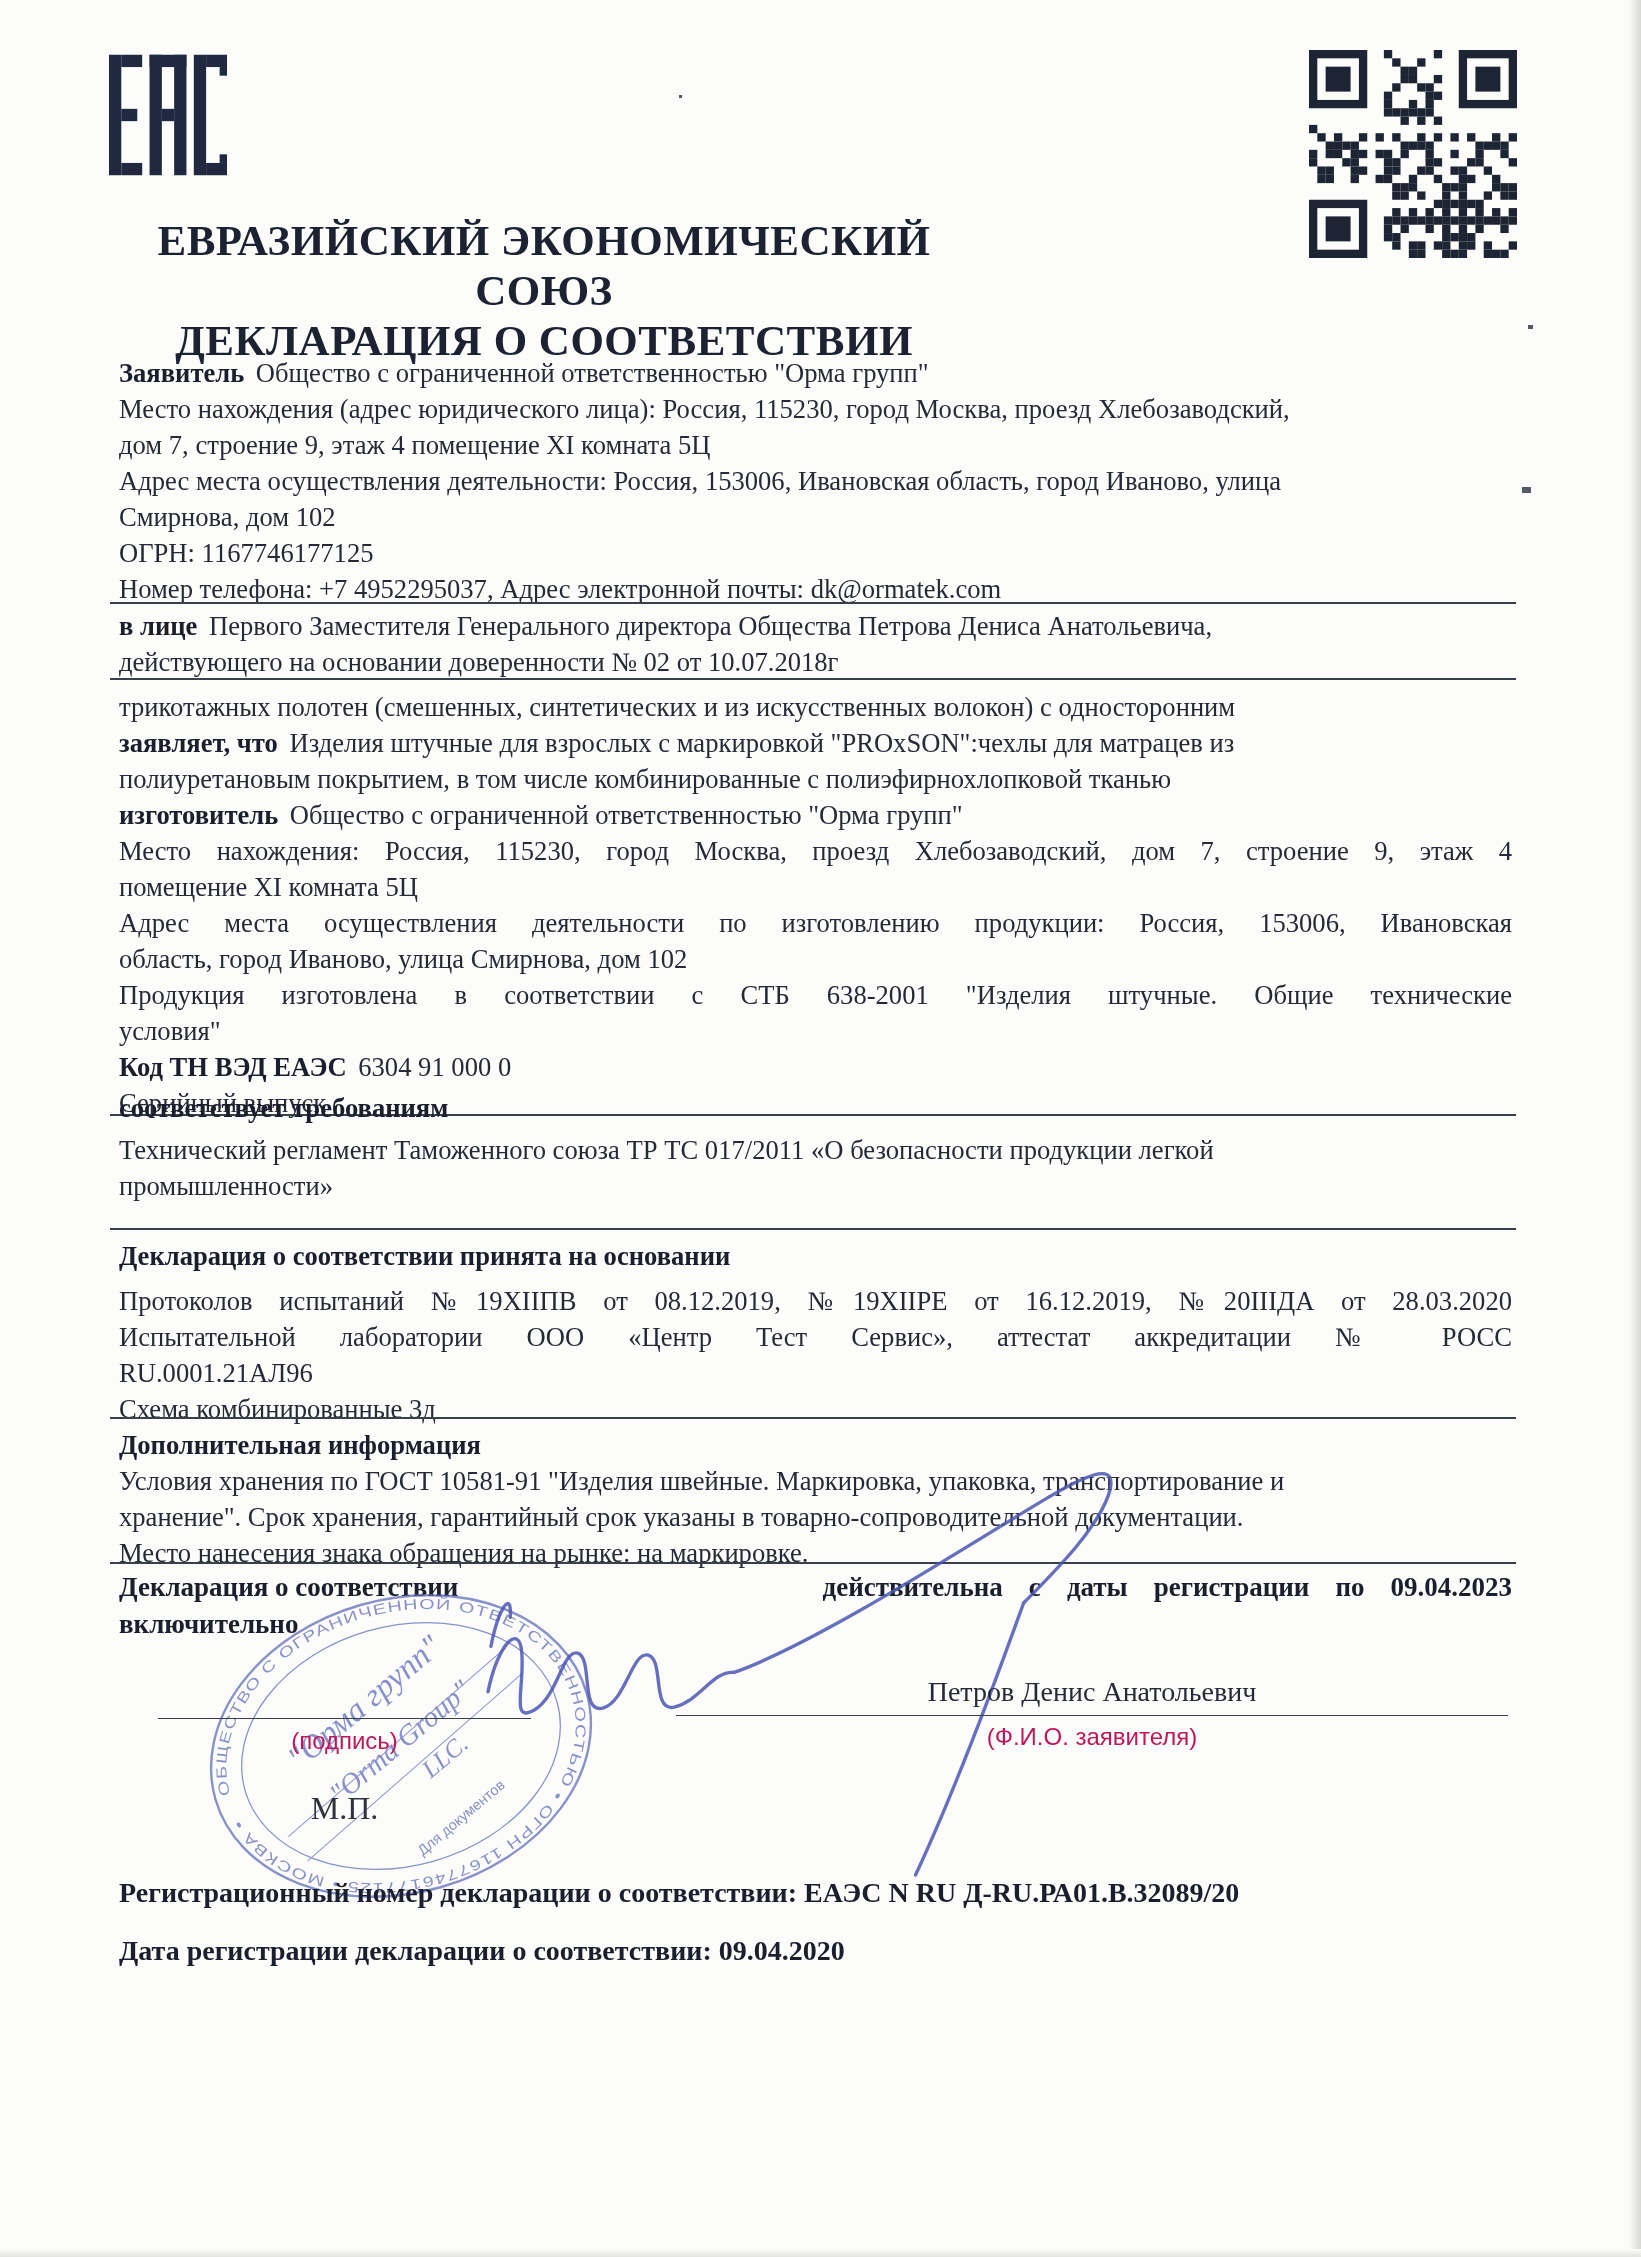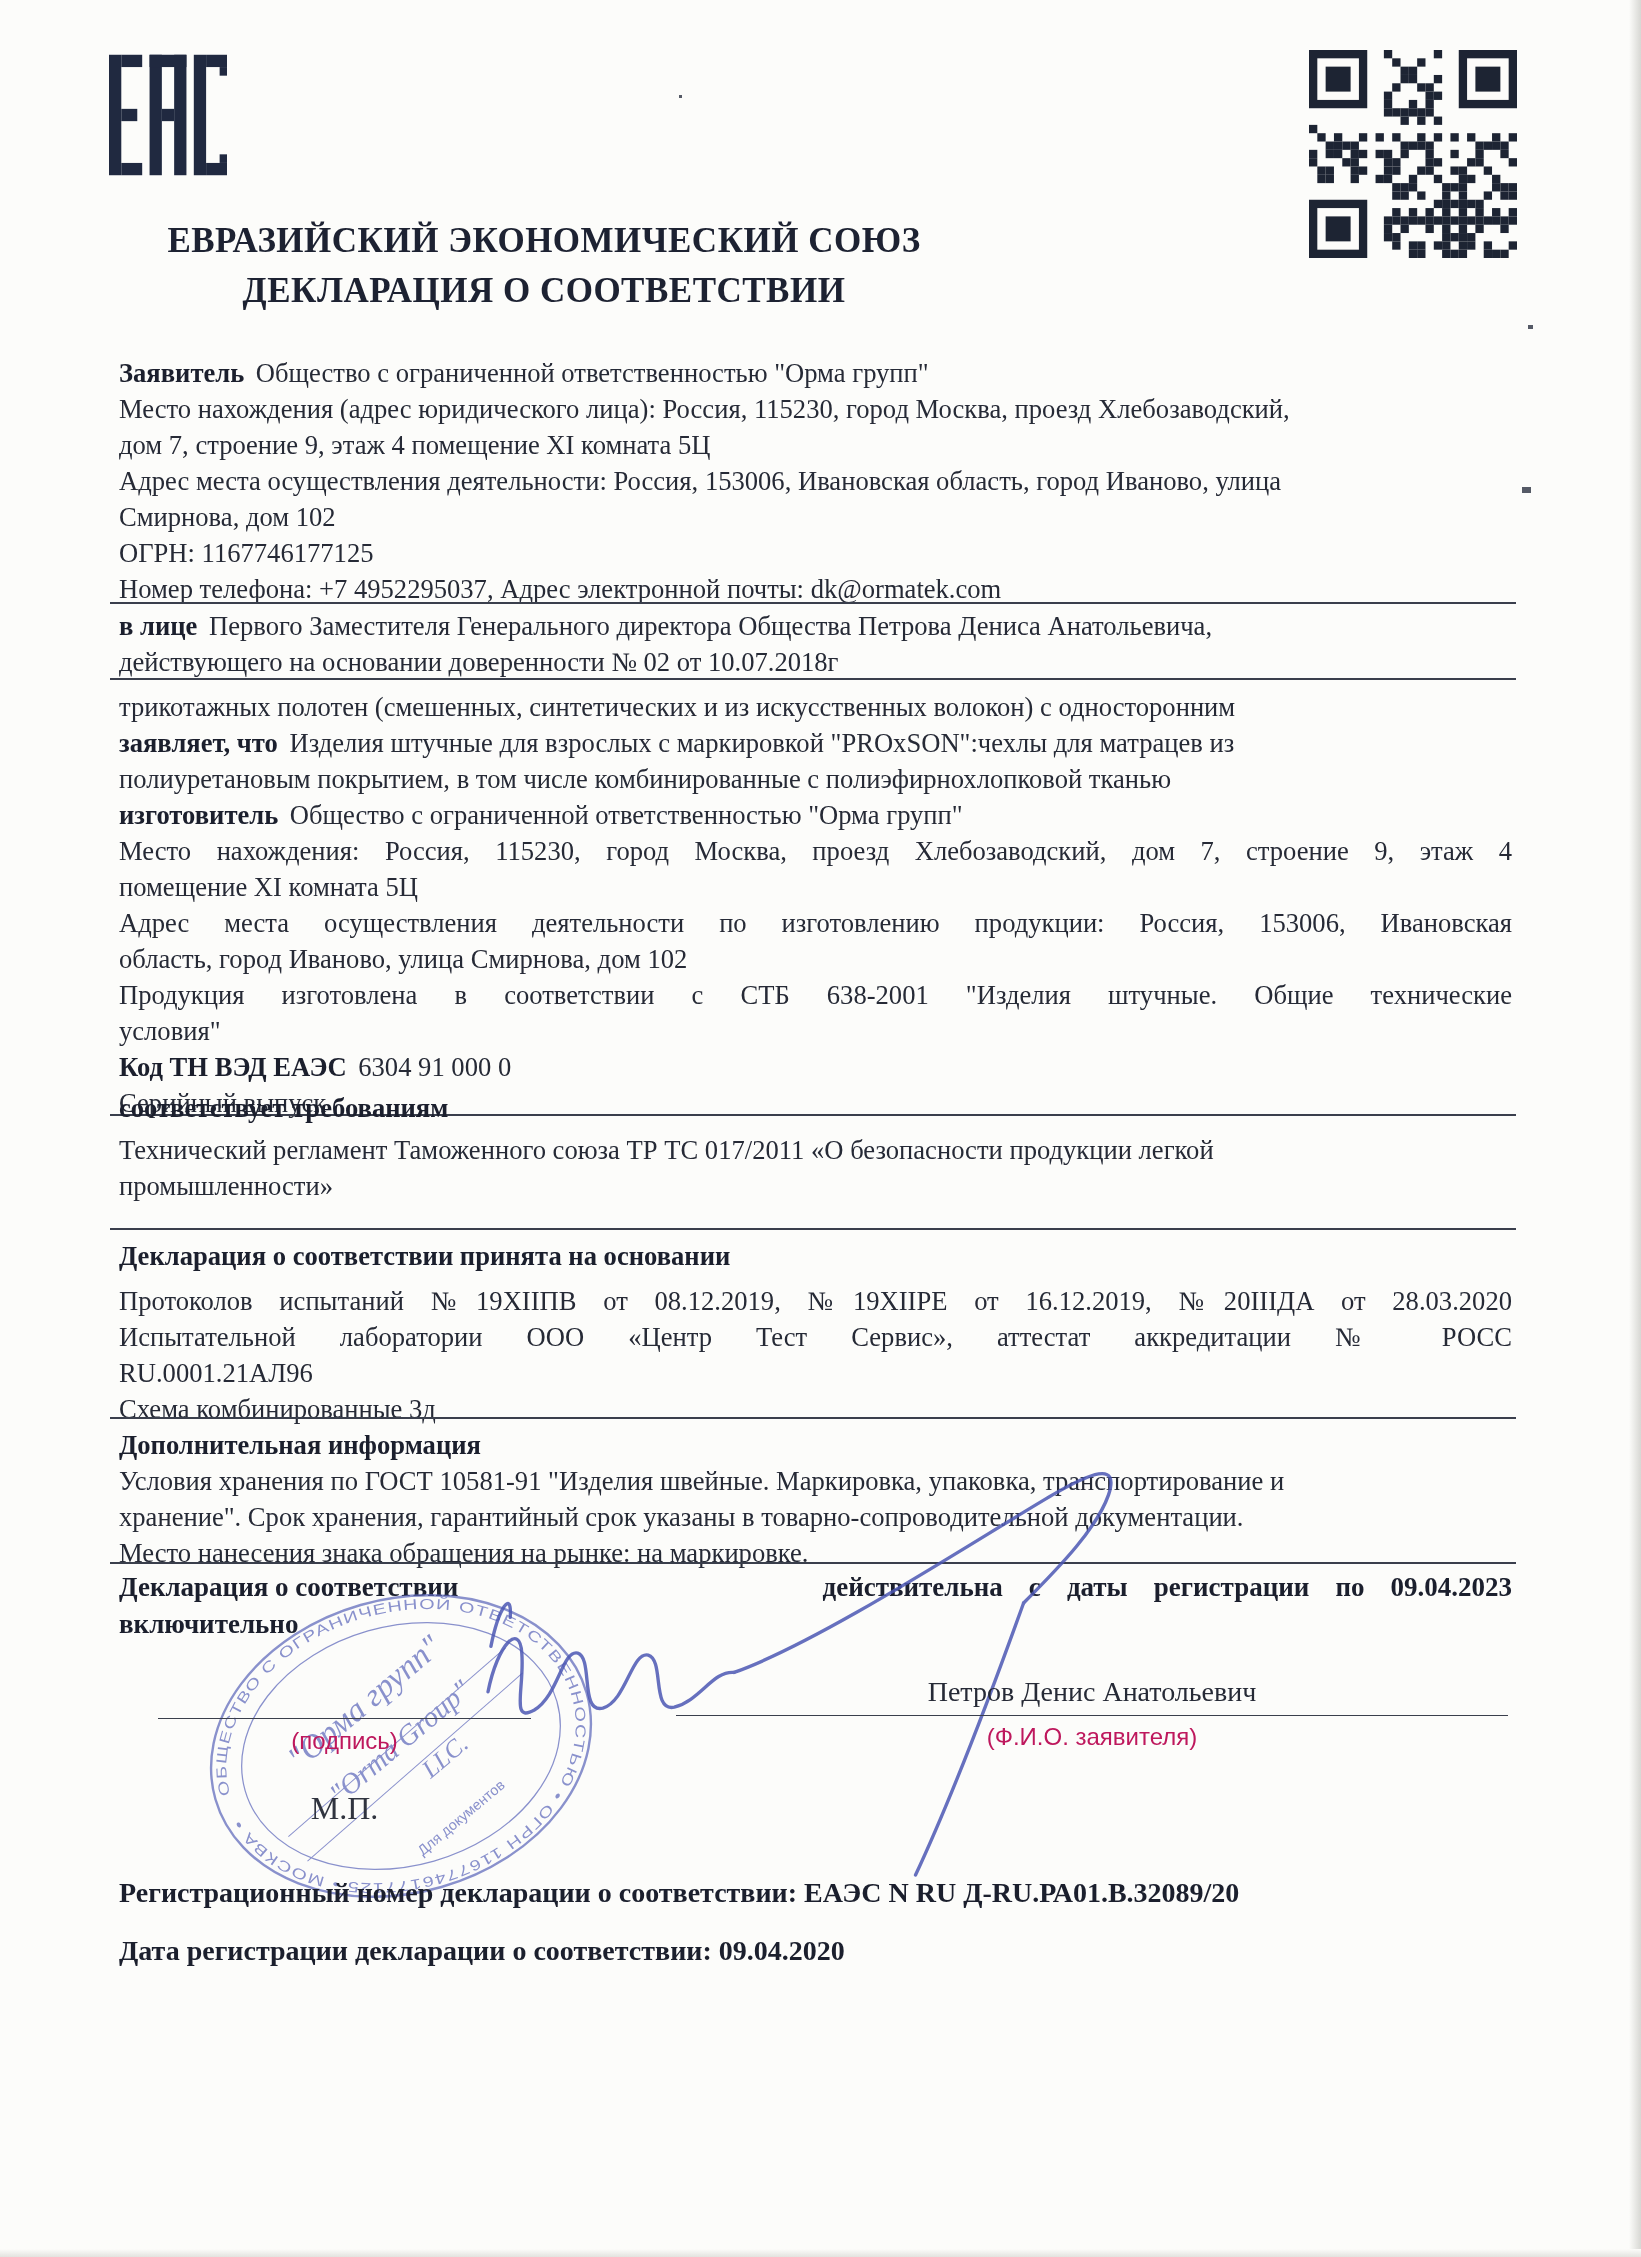--- a/index.html
+++ b/index.html
@@ -3,21 +3,21 @@
 <meta charset="utf-8">
 <style>
   html,body{margin:0;padding:0;background:#e8e8e6;}
   .page{position:relative;width:1641px;height:2257px;background:#fcfcfa;overflow:hidden;
         font-family:"Liberation Serif", serif;color:#262a36;}
   .edge-right{position:absolute;top:0;right:0;width:11.6px;height:100%;
         background:linear-gradient(to right,#fcfcfa,#d7d7d3);}
   .edge-bottom{position:absolute;left:0;bottom:0;width:100%;height:7.7px;
         background:linear-gradient(to bottom,#fcfcfa,#e3e3df);}
   .title{position:absolute;left:119px;top:216px;width:850px;text-align:center;
-        font-size:35px;font-weight:bold;line-height:50px;color:#1d2232;letter-spacing:0.5px;}
+        font-size:43px;font-weight:bold;line-height:50px;color:#1d2232;letter-spacing:0.5px;}
   .sec{position:absolute;left:119px;width:1393px;font-size:26.6px;line-height:36px;}
   .tl{min-height:36px;}
   .j{text-align:justify;text-align-last:justify;}
   .lbl{font-weight:bold;color:#1b1f2d;margin-right:11.6px;}
   .lblblock{font-weight:bold;color:#1b1f2d;}
   .rule{position:absolute;left:110px;width:1406px;height:1.9px;background:#3a3f4c;}
   .validity{position:absolute;left:119px;width:1393px;font-size:27px;line-height:37px;
         font-weight:bold;color:#1b1f2d;}
   .vline1{display:flex;justify-content:space-between;}
   .vpart2{word-spacing:19.3px;}

